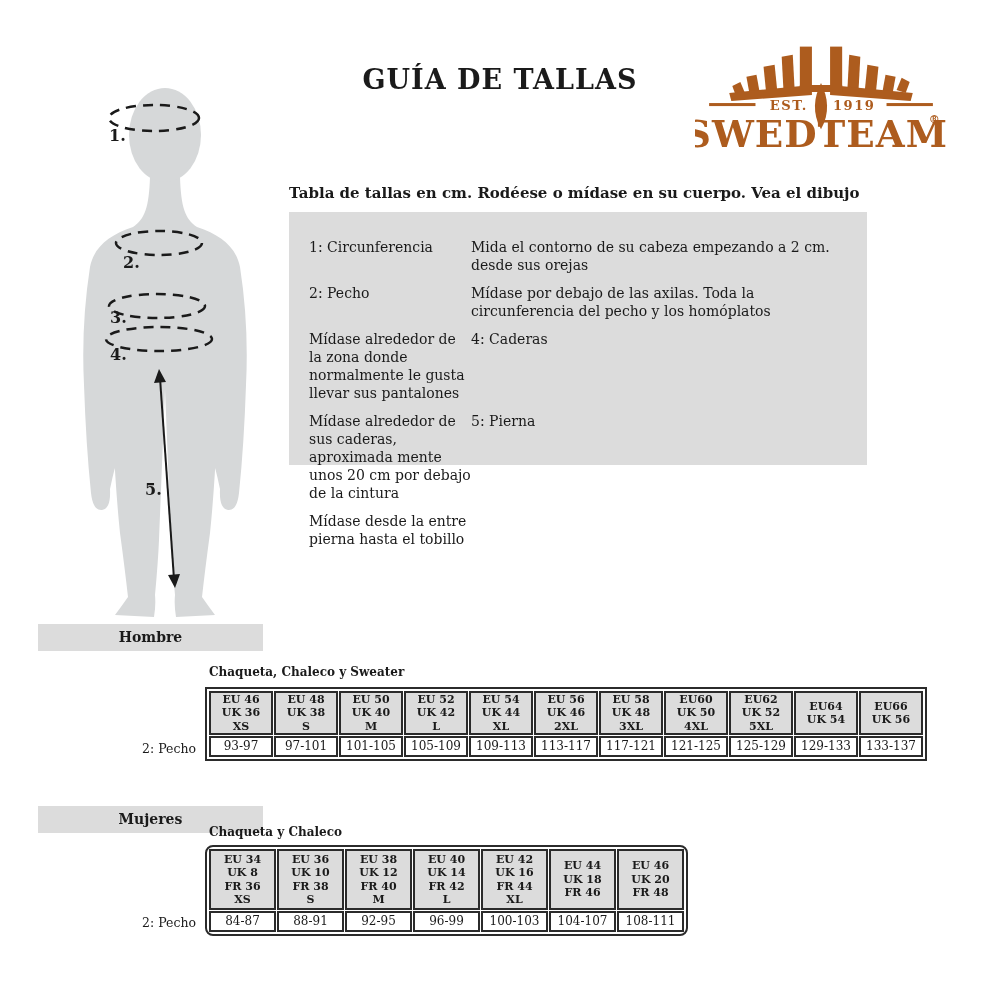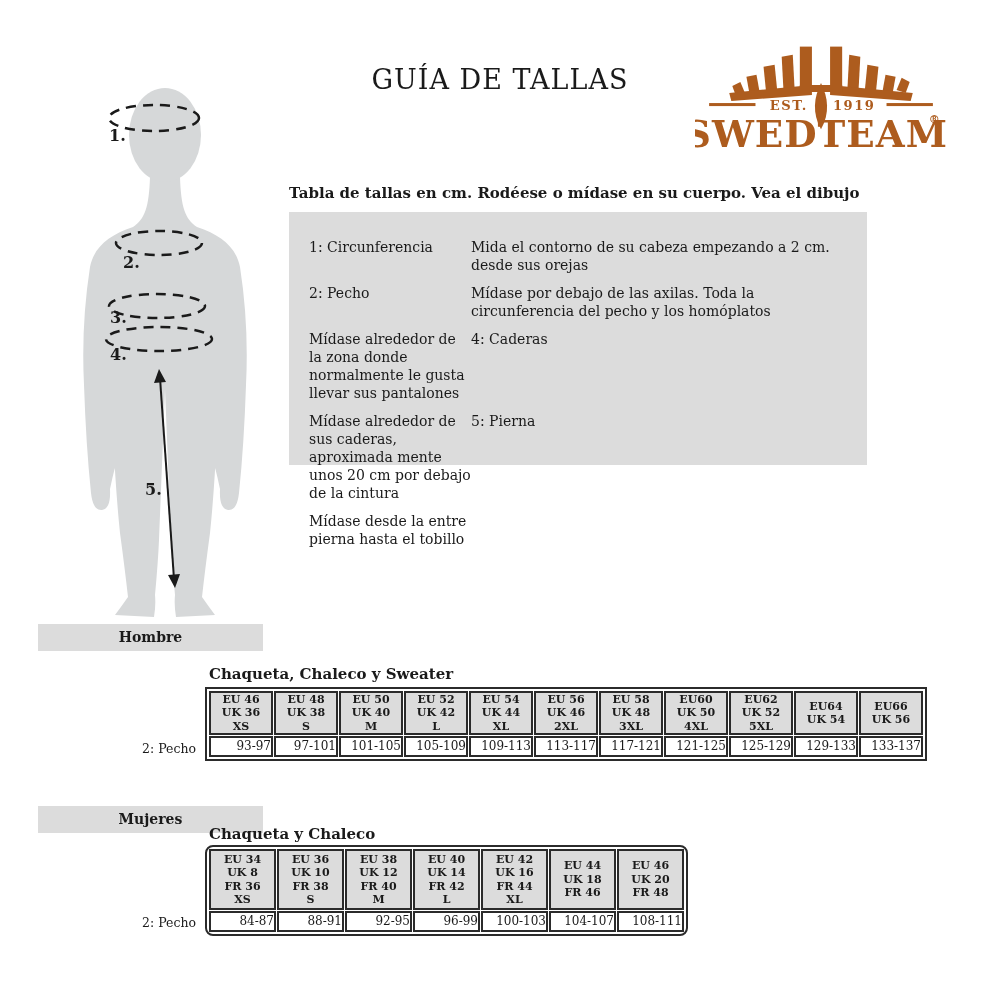--- a/index.html
+++ b/index.html
@@ -8,59 +8,59 @@
     --ink:#1a1a1a;
     --border:#2b2b2b;
     --brand:#ad5c1e;
   }
   *{margin:0;padding:0;box-sizing:border-box;}
   html,body{background:#fff;}
   body{font-family:"DejaVu Serif",serif;color:var(--ink);}
   .canvas{position:relative;width:1000px;height:1000px;background:#fff;overflow:hidden;}
 
   .title{position:absolute;left:250px;top:64px;width:500px;text-align:center;
-         font-size:27px;font-weight:normal;letter-spacing:1px;}
+         font-size:27px;font-weight:bold;letter-spacing:1px;}
 
   .logo{position:absolute;left:695px;top:36px;width:252px;height:120px;}
   .logo svg{width:100%;height:100%;display:block;}
 
   .figure{position:absolute;left:57px;top:85px;width:213px;height:540px;}
   .figure svg{width:100%;height:100%;display:block;}
 
   .intro{position:absolute;left:289px;top:184px;font-size:15px;font-weight:bold;}
 
   .measure-box{position:absolute;left:289px;top:212px;width:578px;height:253px;
                background:var(--gray);padding:26px 16px 0 20px;
                display:grid;grid-template-columns:162px 376px;row-gap:10px;
                font-size:14px;line-height:18px;align-content:start;}
   .m-label{padding-right:6px;}
 
   .section-bar{position:absolute;left:38px;width:225px;height:27px;background:var(--gray);
                text-align:center;line-height:27px;font-size:14px;font-weight:bold;}
   .bar-men{top:624px;}
   .bar-women{top:806px;}
 
-  .table-title{position:absolute;left:209px;font-size:15px;font-weight:bold;}
+  .table-title{position:absolute;left:209px;font-size:12px;font-weight:bold;}
   .title-men{top:665px;}
   .title-women{top:825px;}
 
   .row-label{position:absolute;left:130px;width:66px;text-align:right;font-size:12.5px;}
   .row-label-men{top:741px;}
   .row-label-women{top:915px;}
 
   .size-table{position:absolute;display:grid;gap:1px;border:2px solid var(--border);
               padding:2px;background:#fff;width:max-content;}
   .men-table{left:205px;top:687px;grid-template-columns:repeat(11,64px);}
   .women-table{left:205px;top:845px;grid-template-columns:repeat(7,67px);border-radius:8px;}
   .hcell{background:var(--gray);border:2px solid var(--border);
          display:flex;flex-direction:column;justify-content:center;align-items:center;
          font-size:11px;font-weight:bold;line-height:13.5px;text-align:center;}
   .men-table .hcell{height:44px;}
   .women-table .hcell{height:61px;}
-  .vcell{background:#fff;border:2px solid var(--border);text-align:right;
+  .vcell{background:#fff;border:2px solid var(--border);text-align:center;
          font-size:12px;height:21px;line-height:17px;}
 </style>
 </head>
 <body>
 
 <div class="canvas">
 
   <h1 class="title">GUÍA DE TALLAS</h1>
 
   <div class="logo">

